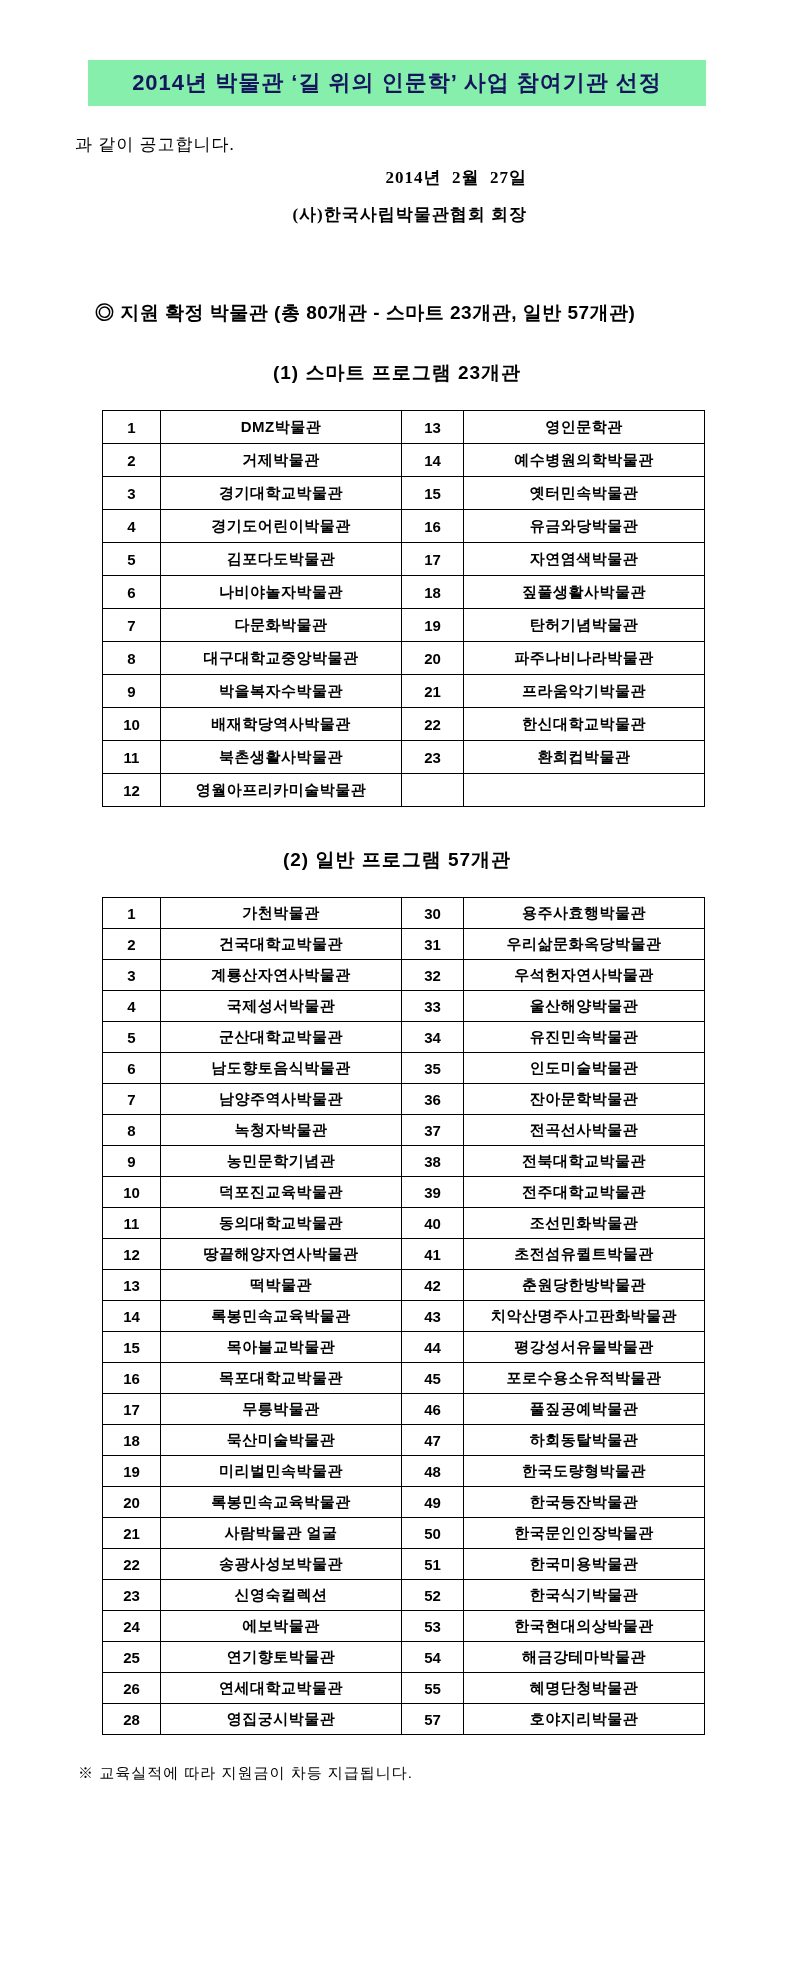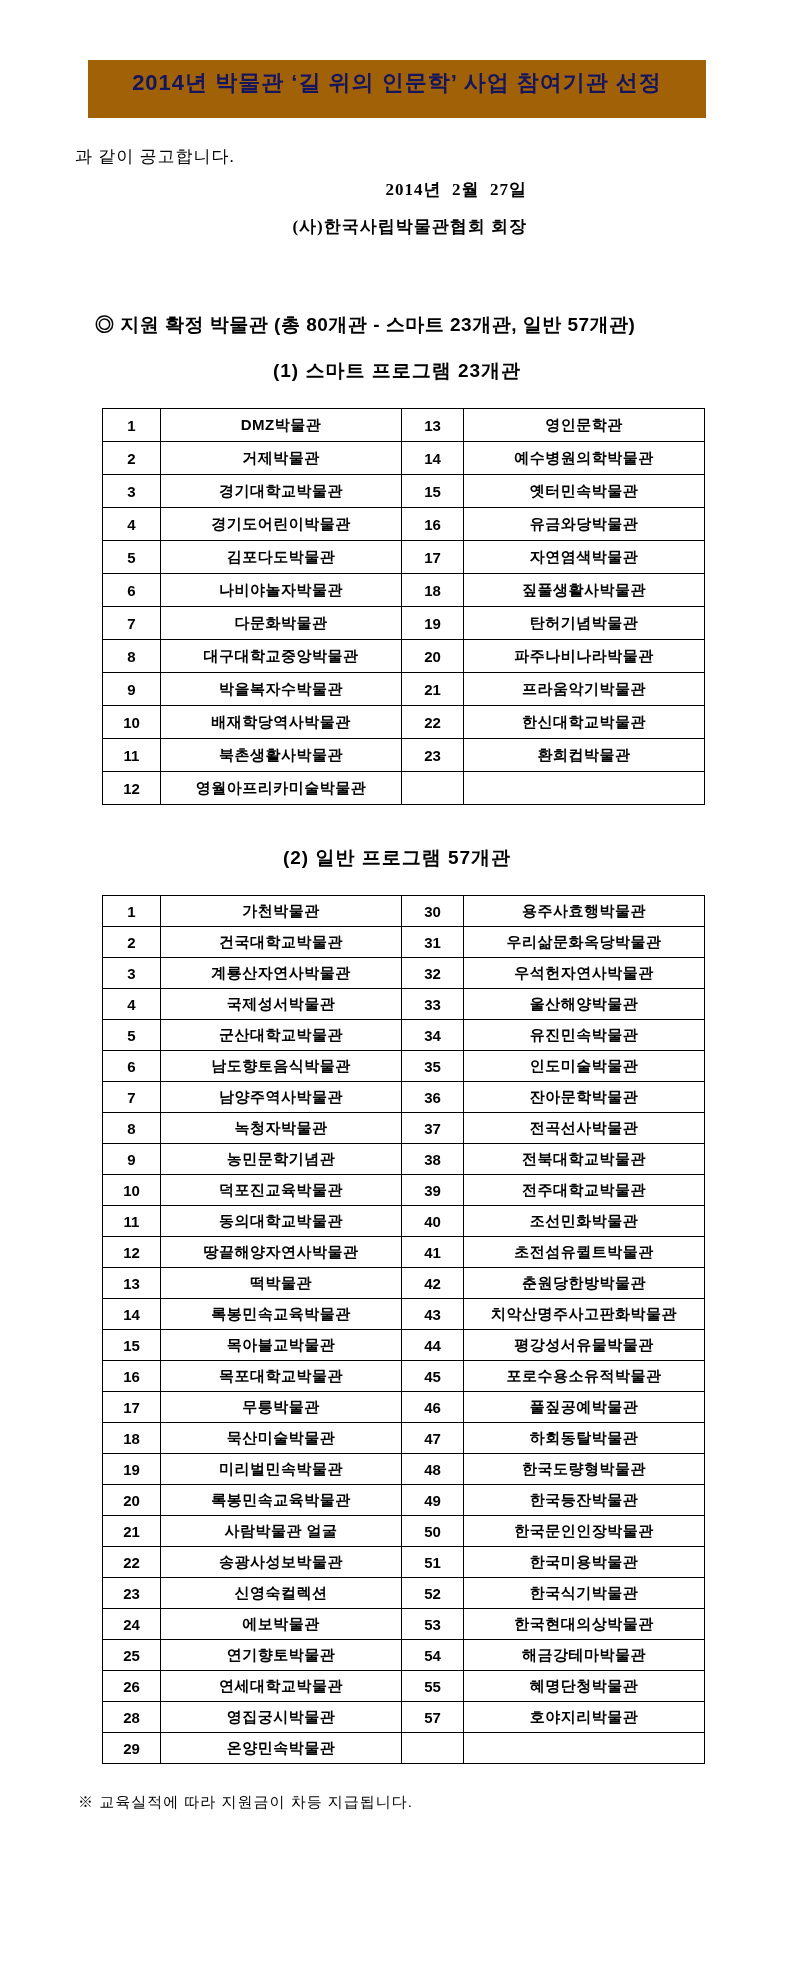--- a/index.html
+++ b/index.html
@@ -7,23 +7,23 @@
   body {
     width: 794px;
     height: 1965px;
     overflow: hidden;
     font-family: "Liberation Sans", sans-serif;
     color: #000000;
     position: relative;
   }
   .title-banner {
     width: 618px;
-    height: 58px;
+    height: 46px;
     margin: 60px auto 0 88px;
-    background: #a16207;
+    background: #86efac;
     color: #15155e;
     font-weight: bold;
     font-size: 22px;
     text-align: center;
     line-height: 46px;
     letter-spacing: 1px;
     white-space: nowrap;
   }
   .intro {
     margin: 26px 60px 0 75px;
@@ -48,21 +48,21 @@
     font-size: 19px;
     font-weight: bold;
     letter-spacing: 0.5px;
   }
   .table-title {
     text-align: center;
     font-size: 19px;
     font-weight: bold;
     letter-spacing: 1px;
   }
-  .table-title.first { margin-top: 20px; }
+  .table-title.first { margin-top: 34px; }
   .table-title.second { margin-top: 40px; }
   table {
     border-collapse: collapse;
     table-layout: fixed;
     width: 602px;
     margin: 24px auto 0 102px;
   }
   td {
     border: 1px solid #000000;
     text-align: center;
@@ -350,22 +350,16 @@
       <td class="name">연세대학교박물관</td>
       <td class="num">55</td>
       <td class="name">혜명단청박물관</td>
     </tr>
       <tr>
       <td class="num">28</td>
       <td class="name">영집궁시박물관</td>
       <td class="num">57</td>
       <td class="name">호야지리박물관</td>
     </tr>
-      <tr>
-      <td class="num">29</td>
-      <td class="name">온양민속박물관</td>
-      <td class="num"></td>
-      <td class="name"></td>
-    </tr>
     </tbody>
 </table>
 
 <div class="footnote">※ 교육실적에 따라 지원금이 차등 지급됩니다.</div>
 
 </body></html>

